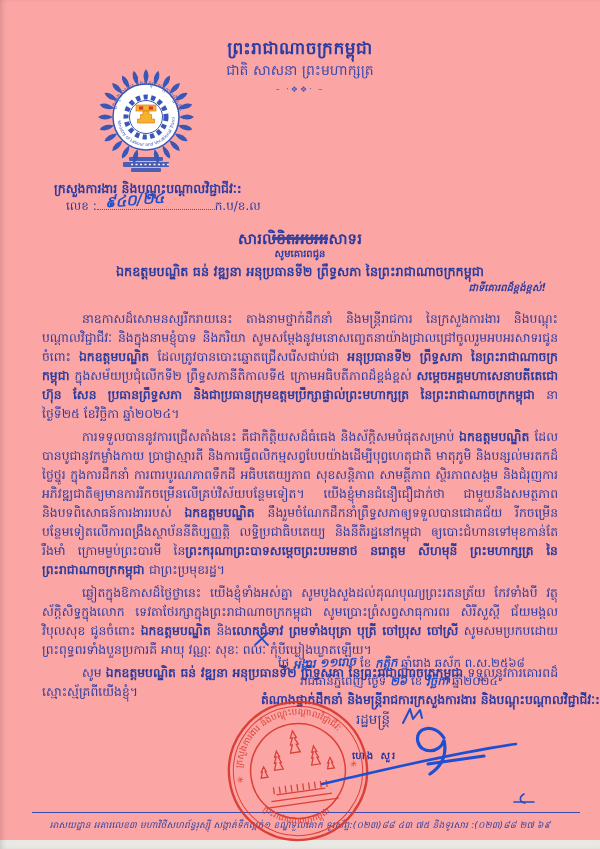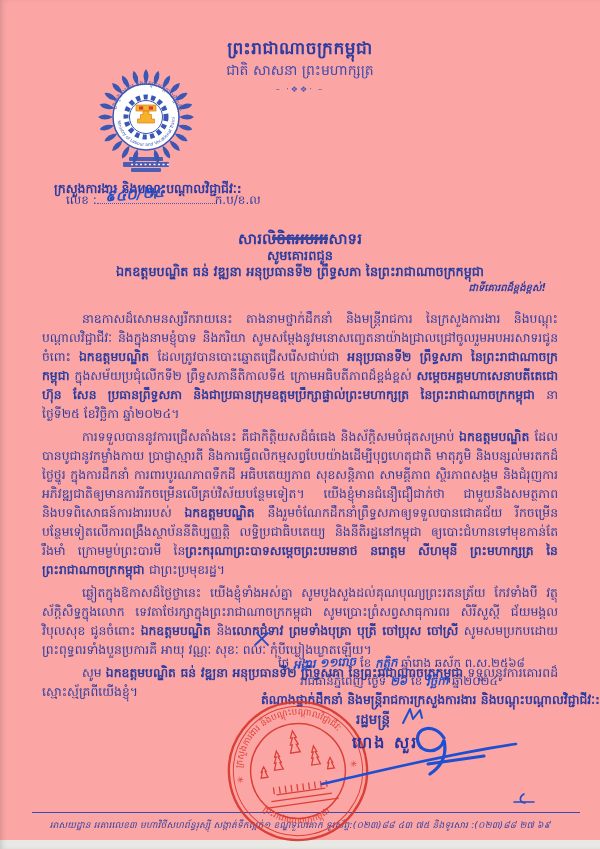--- a/index.html
+++ b/index.html
@@ -6,37 +6,37 @@
   .page{position:relative;width:600px;height:849px;margin:0 auto;background:#fca5a5;
         font-family:"DejaVu Sans",sans-serif;color:#2c3da0;overflow:hidden;
         box-shadow:inset 4px 0 6px -3px rgba(0,0,0,.18), inset 0 -9px 0 0 #e8e8e4;}
   .abs{position:absolute;}
   .ctr{left:0;right:0;text-align:center;}
   .b{font-weight:700;}
   .kingdom{top:37px;font-size:17px;font-weight:700;letter-spacing:.5px;color:#2b3ba2;}
   .motto{top:61px;font-size:14px;color:#3a4aae;}
   .orn{top:85px;font-size:8px;letter-spacing:2px;color:#4a58b4;}
   .ministry{left:54px;top:181px;font-size:12.5px;font-weight:700;color:#2b3ba2;}
-  .refline{left:66px;top:192px;font-size:12px;color:#2b3ba2;white-space:nowrap;}
+  .refline{left:66px;top:198px;font-size:12px;color:#2b3ba2;white-space:nowrap;}
   .dotgap{display:inline-block;width:118px;border-bottom:1.5px dotted #4a58b4;height:11px;position:relative;}
   .hwref{position:absolute;left:8px;top:-8px;transform:rotate(-5deg);font-size:15px;}
   .hw{font-style:italic;font-weight:700;color:#1f4ec9;}
   .title{top:229px;font-size:15px;font-weight:700;color:#2b3ba2;}
   .titlebar{left:272px;top:237px;width:56px;height:2.5px;background:#39489f;}
-  .salut{top:247px;font-size:13px;font-weight:700;}
+  .salut{top:247px;font-size:10px;font-weight:700;}
   .addressee{top:263px;font-size:12.8px;font-weight:700;}
   .honor{right:54px;top:281px;font-size:10px;font-weight:700;font-style:italic;}
   .body{left:42px;top:309px;width:516px;font-size:12.4px;line-height:19px;text-align:justify;}
   .body p{margin:0 0 4px;text-indent:40px;}
   .dl1{left:278px;top:655px;font-size:11.8px;white-space:nowrap;}
   .dl2{left:300px;top:673px;font-size:11.8px;white-space:nowrap;}
   .gap{display:inline-block;min-width:12px;}
   .onbehalf{top:692px;font-size:12.4px;font-weight:700;color:#2b3ba2;text-align:right;}
-  .minister{left:356px;top:711px;font-size:13.5px;font-weight:700;z-index:5;}
-  .signername{left:352px;top:732px;font-size:16px;font-weight:700;letter-spacing:2px;z-index:6;color:#2835a0;}
+  .minister{left:356px;top:711px;font-size:13.5px;font-weight:400;z-index:5;}
+  .signername{left:352px;top:749px;font-size:10px;font-weight:700;letter-spacing:2px;z-index:6;color:#2835a0;}
   .stampwrap{left:224px;top:697px;width:148px;height:148px;transform:rotate(-8deg);z-index:2;opacity:.92;}
   .sigwrap{left:316px;top:712px;width:212px;height:86px;z-index:4;}
   .footline{left:32px;top:812px;width:548px;border-top:1.6px solid #3a4aae;}
   .footer{top:819px;font-size:9px;font-style:italic;color:#33429f;letter-spacing:.2px;}
   svg{display:block;}
 </style>
 </head>
 <body>
 
 <div class="page">

